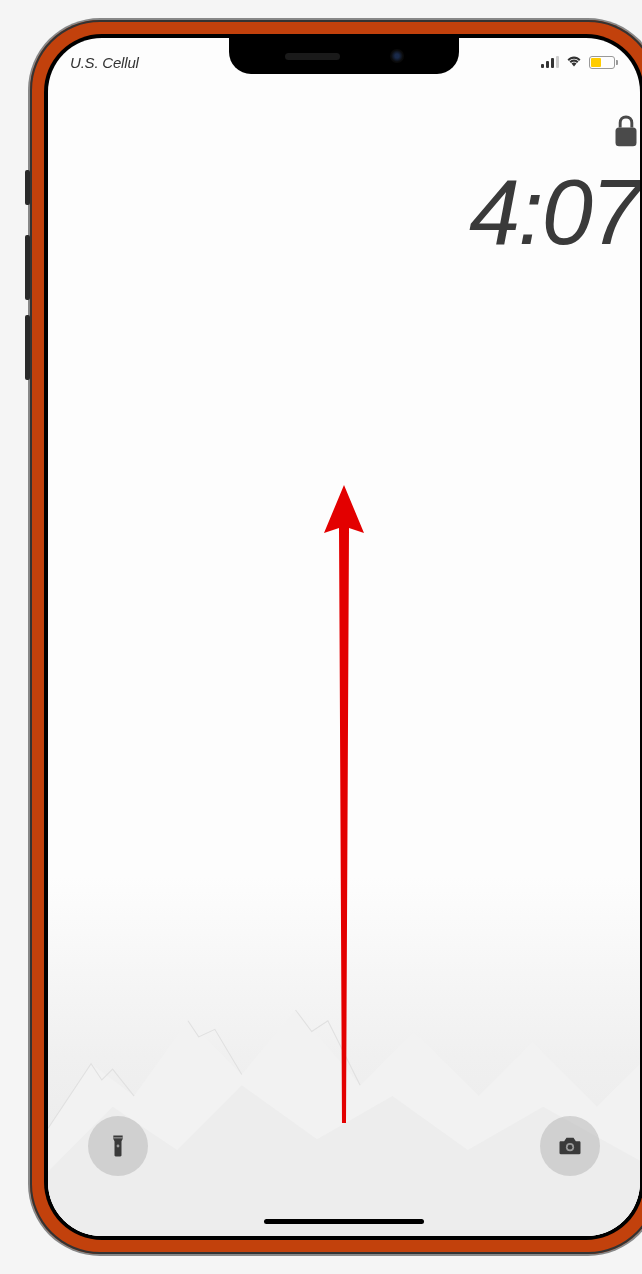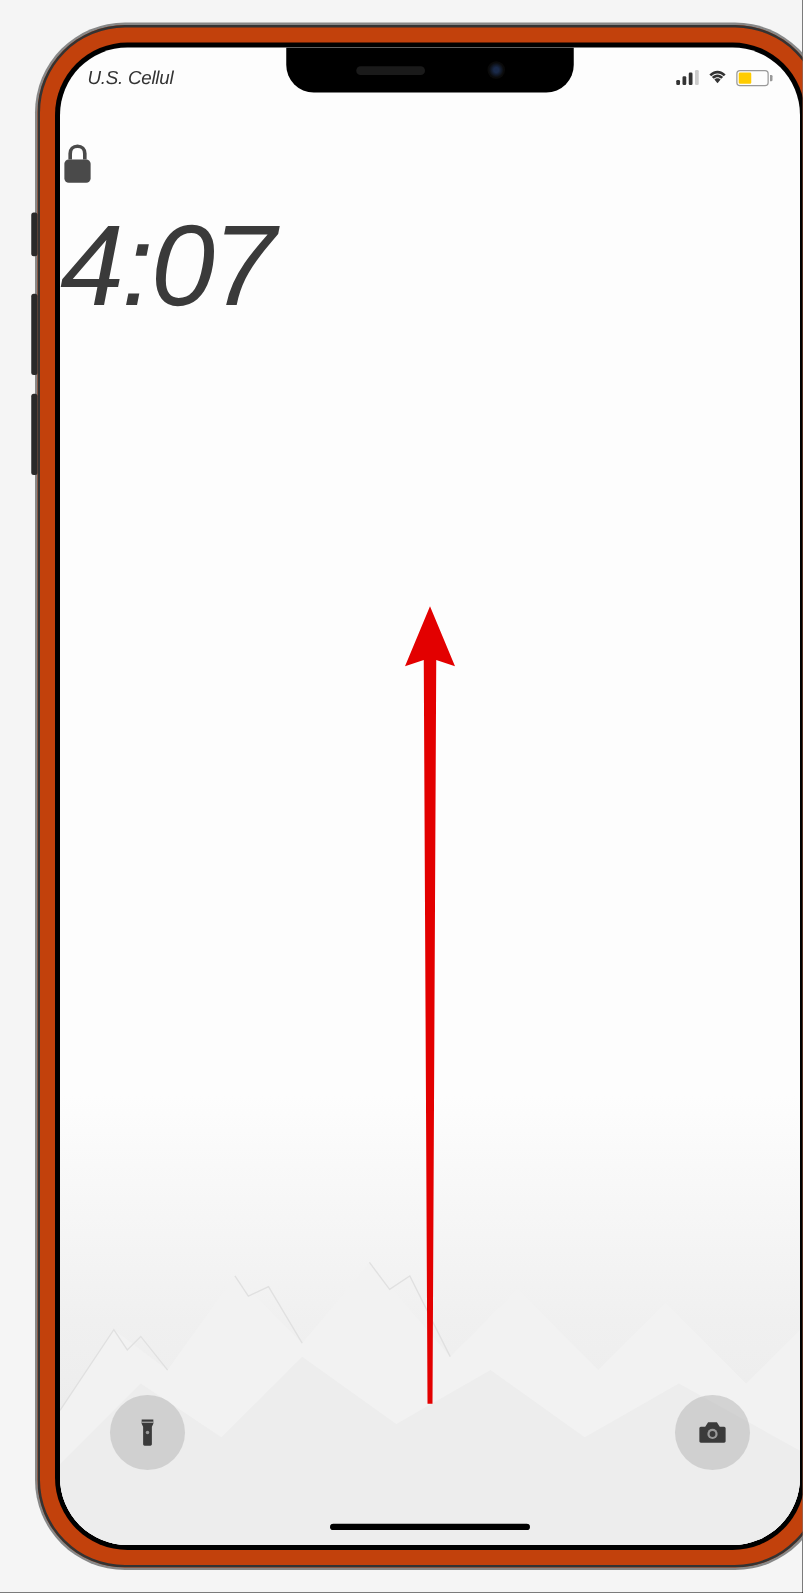--- a/index.html
+++ b/index.html
@@ -188,21 +188,21 @@
       background: #999;
       border-radius: 0 1px 1px 0;
       margin-left: 1px;
     }
     
     .lock-section {
       position: absolute;
       top: 75px;
       left: 0;
       right: 0;
-      text-align: left;
+      text-align: right;
     }
     
     .lock-icon {
       display: inline-block;
       margin-bottom: 8px;
     }
     
     .lock-icon svg {
       width: 28px;
       height: 36px;

